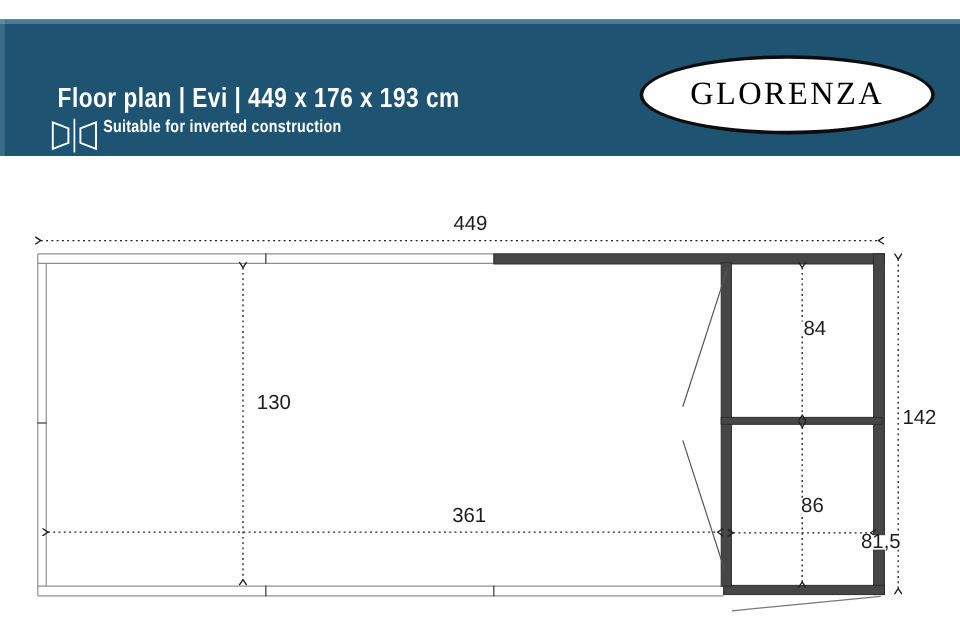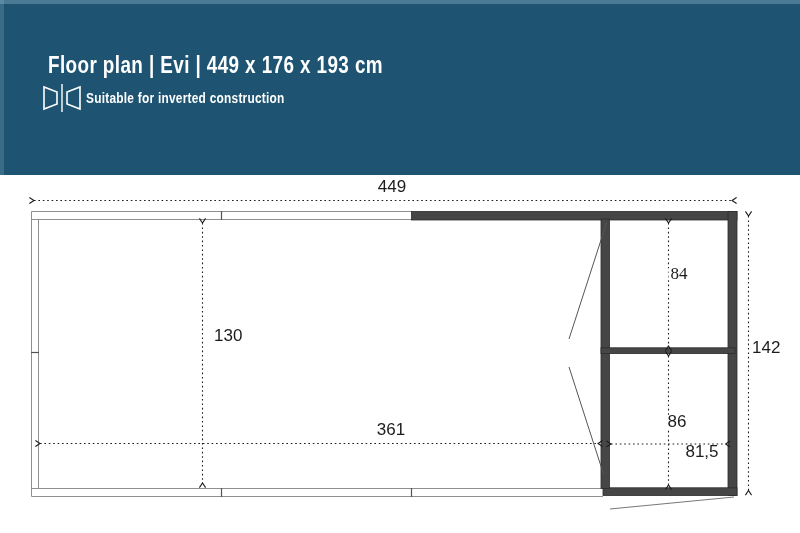--- a/index.html
+++ b/index.html
@@ -2,31 +2,31 @@
 <html><head>
 <meta charset="utf-8">
 <style>
   html,body{margin:0;padding:0;}
   body{
     width:800px;height:533px;position:relative;overflow:hidden;
     background:#ffffff;font-family:"Liberation Sans",sans-serif;
   }
   
   .header{
-    position:absolute;left:0;top:0;width:800px;height:175px;
+    position:absolute;left:0;top:16px;width:800px;height:114px;
     background:#1e5472;
     box-shadow:inset 0 4px 0 rgba(160,195,215,.35), inset 4px 0 0 rgba(160,195,215,.22);
   }
   .title{
     position:absolute;left:48px;top:52px;
     color:#ffffff;font-size:23px;font-weight:700;white-space:nowrap;
     transform:scaleX(.82);transform-origin:0 50%;
     letter-spacing:.5px;
   }
-  .subtitle-row{position:absolute;left:42px;top:82px;height:32px;display:flex;align-items:center;}
+  .subtitle-row{position:absolute;left:42px;top:82px;height:32px;display:flex;}
   .flip-icon{width:40px;height:30px;display:block;}
   .subtitle{
     color:#ffffff;font-size:14.5px;font-weight:700;white-space:nowrap;
     transform:scaleX(.82);transform-origin:0 50%;margin-left:4px;letter-spacing:.3px;
   }
   .logo{
     position:absolute;left:533px;top:30px;width:246px;height:66px;
     background:#ffffff;border:3px solid #0d0d0d;border-radius:50%;
     display:flex;align-items:center;justify-content:center;box-sizing:border-box;
   }
@@ -50,20 +50,23 @@
 
   <div class="subtitle-row">
     <svg class="flip-icon" viewBox="0 0 40 30">
       <polygon points="2,4 2,26 15,21 15,9" fill="none" stroke="#ffffff" stroke-width="1.6"></polygon>
       <polygon points="38,4 38,26 25,21 25,9" fill="none" stroke="#ffffff" stroke-width="1.6"></polygon>
       <line x1="20" y1="1" x2="20" y2="29" stroke="#ffffff" stroke-width="1.4"></line>
     </svg>
     <div class="subtitle">Suitable for inverted construction</div>
   </div>
 
+  <div class="logo">
+    <span class="logo-text">GLORENZA</span>
+  </div>
 </div>
 
 <svg class="plan-svg" viewBox="0 0 800 533">
   <defs>
     <marker id="arr" markerWidth="7" markerHeight="7" refX="0.8" refY="3" orient="auto-start-reverse">
       <path d="M5,0.2 L0.8,3 L5,5.8" fill="none" stroke="#1c1c1c" stroke-width="1"></path>
     </marker>
   </defs>
 
   <g stroke="#8f8f8f" stroke-width="1" fill="none">
@@ -104,15 +107,15 @@
     <line x1="668.5" y1="223" x2="668.5" y2="346"></line>
     <line x1="668.5" y1="356" x2="668.5" y2="485"></line>
     <line x1="611" y1="444" x2="725.5" y2="444"></line>
   </g>
 </svg>
 
 <span class="dim-label centered" style="left:392px;top:181px;">449</span>
 <span class="dim-label" style="left:750px;top:342px;">142</span>
 <span class="dim-label" style="left:212px;top:330px;">130</span>
 <span class="dim-label centered" style="left:391px;top:424px;">361</span>
-<span class="dim-label centered" style="left:679px;top:268px;font-family:Liberation Serif, serif;">84</span>
+<span class="dim-label centered" style="left:679px;top:268px;">84</span>
 <span class="dim-label centered" style="left:677px;top:398px;margin-top:18px;">86</span>
-<span class="dim-label centered" style="left:702px;top:446px;text-align:center;">81,5</span>
+<span class="dim-label centered" style="left:734px;top:446px;text-align:center;">81,5</span>
 
 </body></html>

